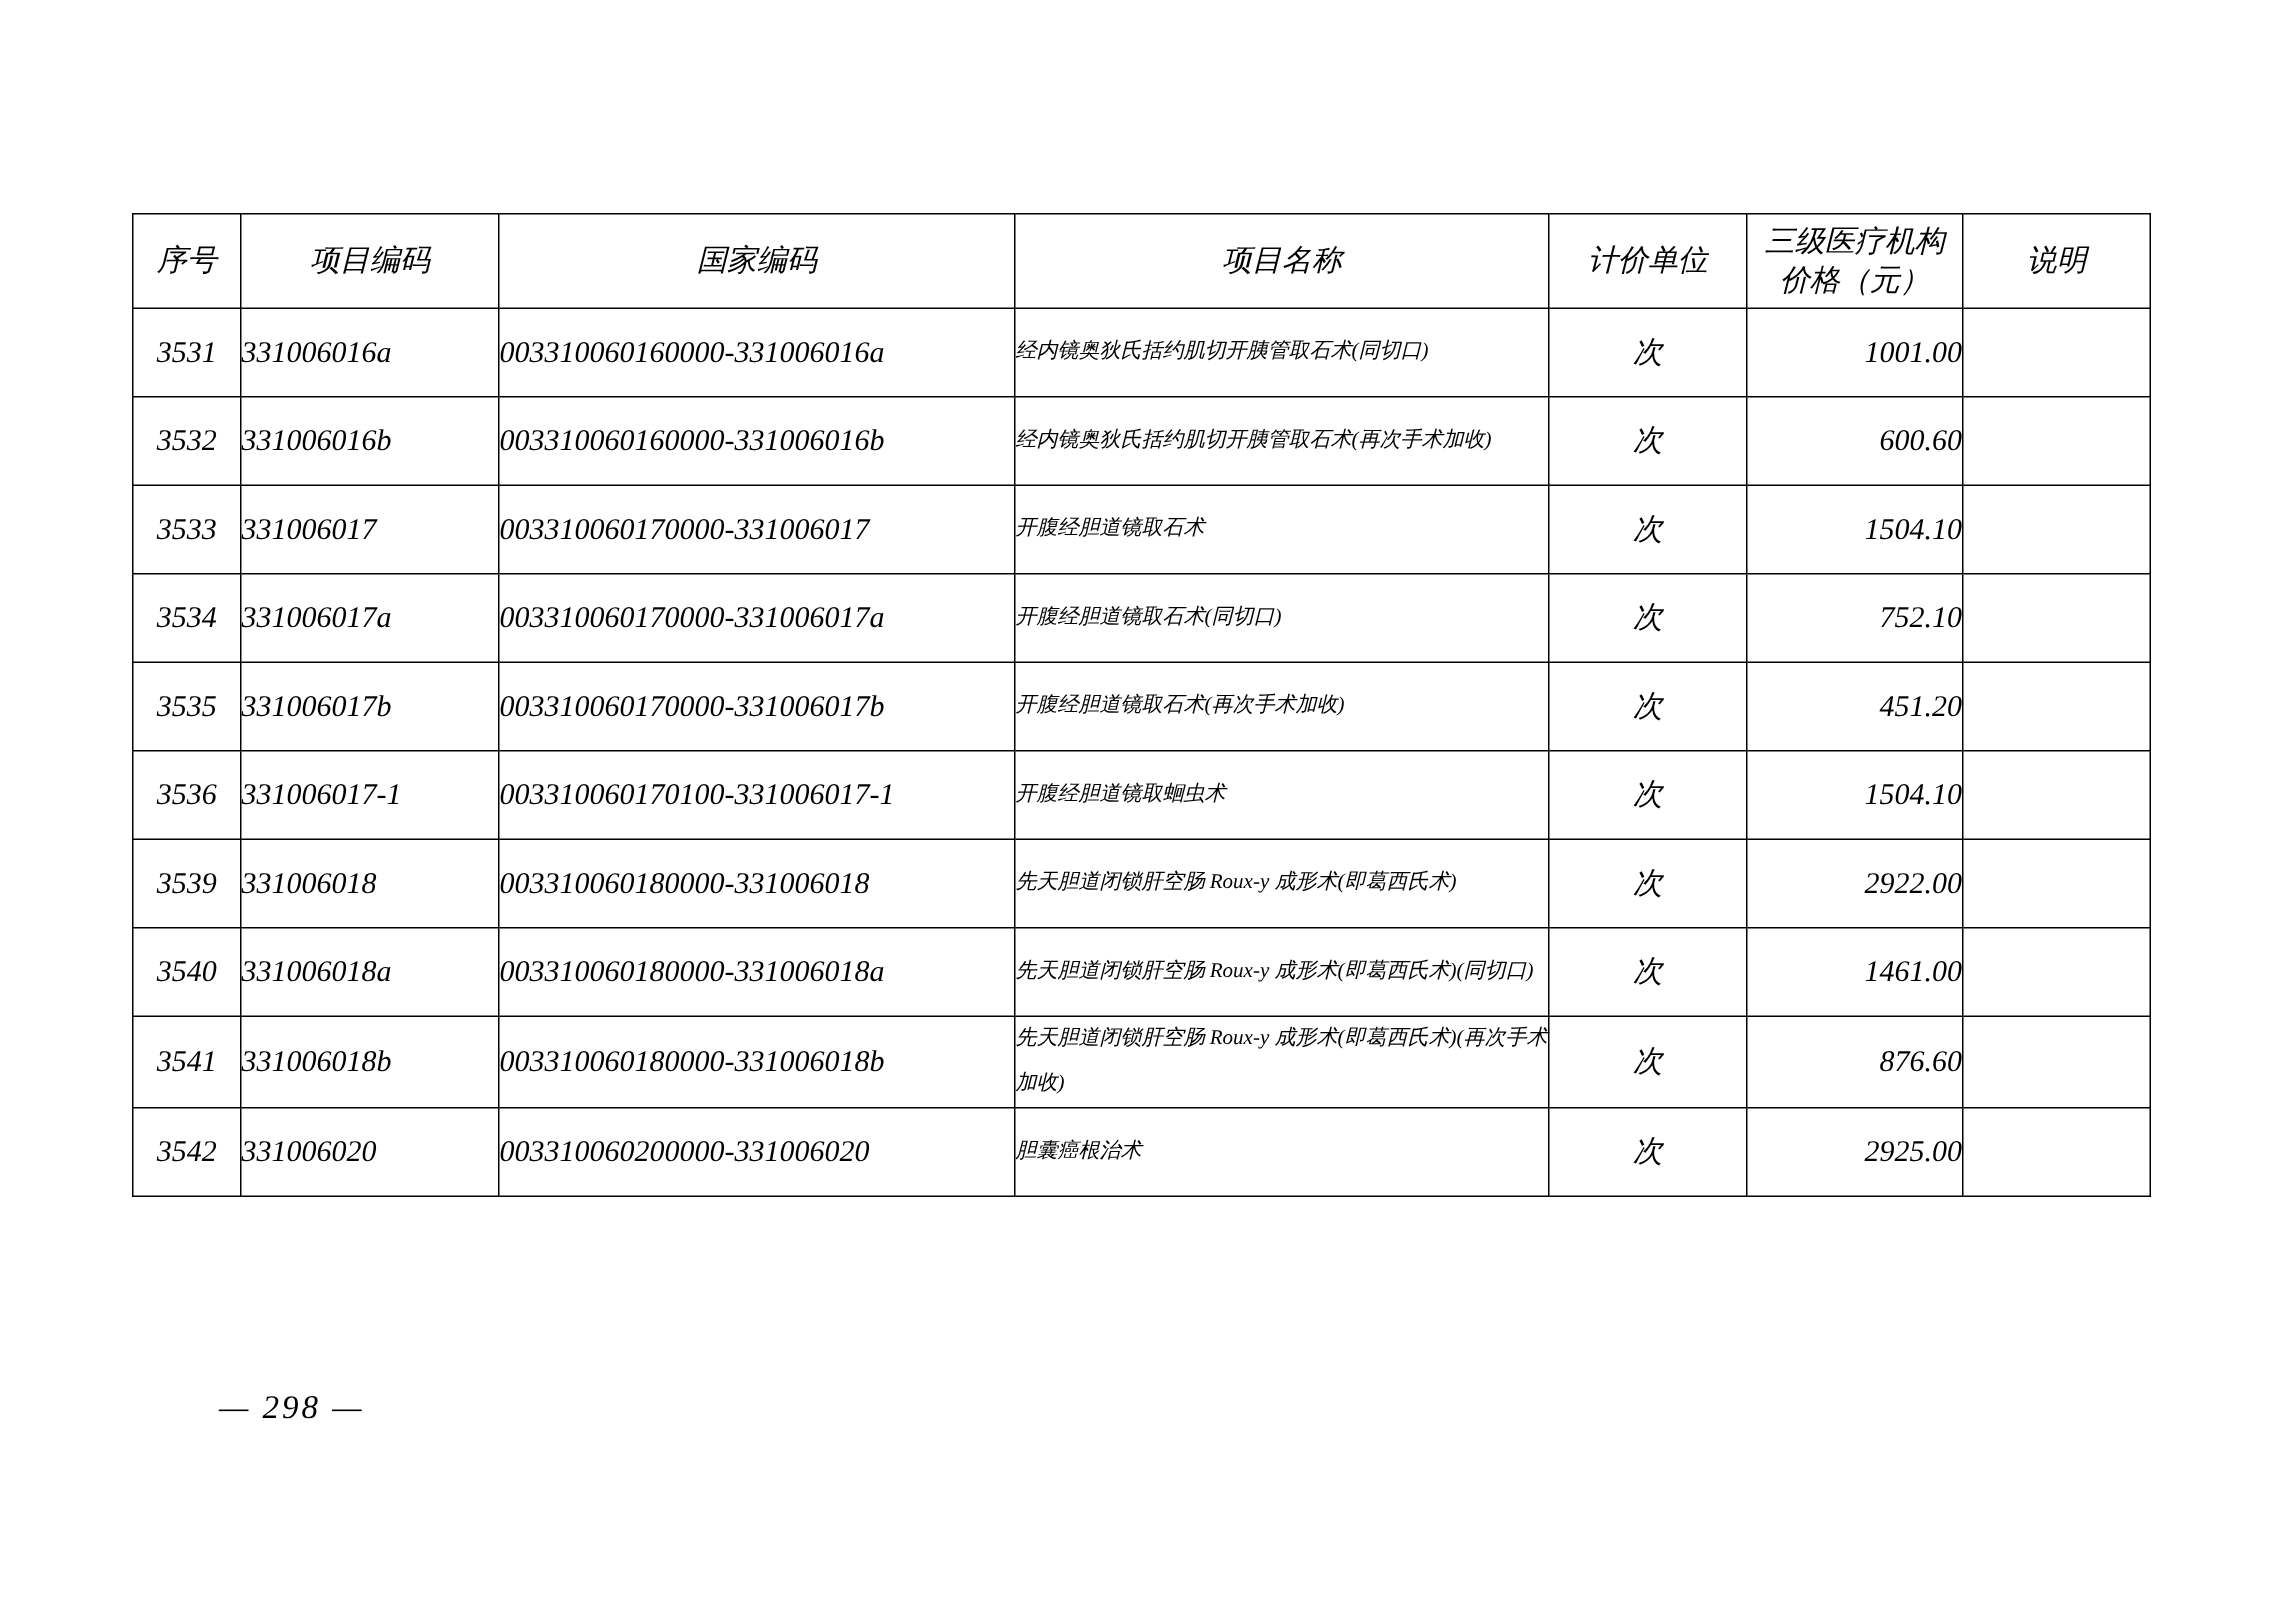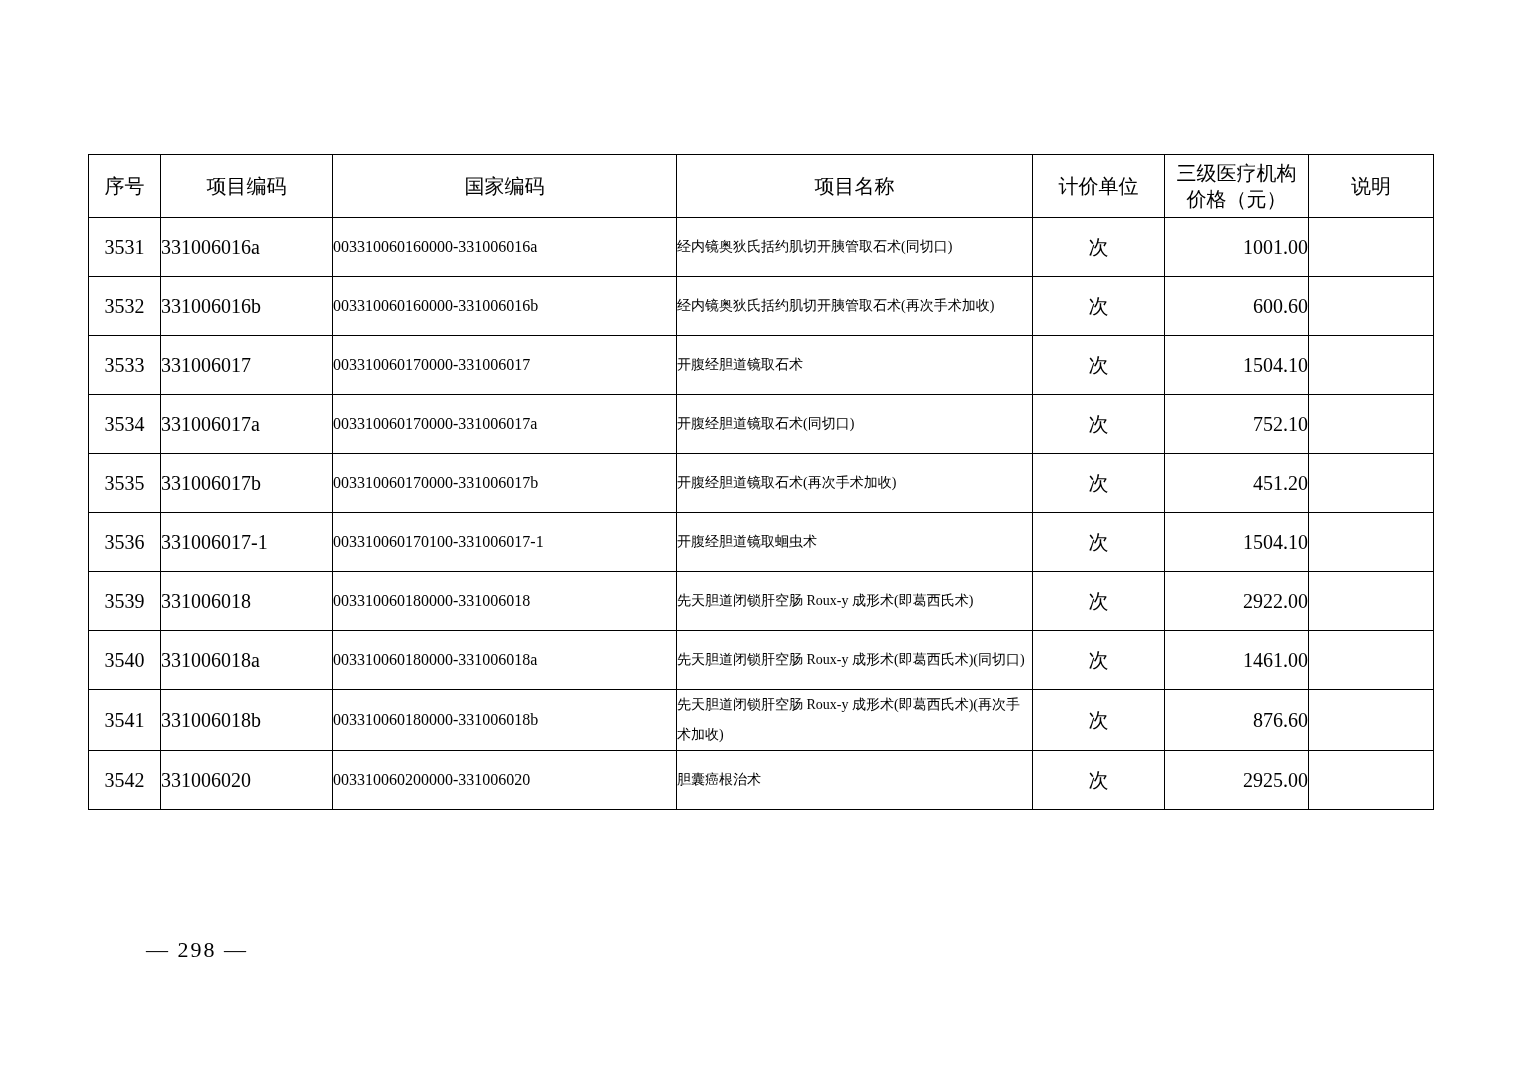--- a/index.html
+++ b/index.html
@@ -11,23 +11,24 @@
     width: 1520px;
     height: 1074px;
     font-family: "Liberation Serif", "DejaVu Serif", serif;
     color: #000000;
     position: relative;
     overflow: hidden;
   }
   .page {
     position: absolute;
     left: 0;
-    top: 12px;
+    top: 0;
     width: 1520px;
     height: 769px;
+    font-style: italic;
   }
   .table-wrap {
     position: absolute;
     left: 88px;
     top: 142px;
     width: 1345px;
   }
   table.price-table {
     border-collapse: collapse;
     table-layout: fixed;
@@ -70,21 +71,21 @@
     font-size: 20px;
   }
   td.code {
     text-align: left;
     padding-left: 6px;
     font-size: 20px;
   }
   td.natl {
     text-align: left;
     padding-left: 10px;
-    font-size: 16px;
+    font-size: 20px;
   }
   td.name {
     text-align: left;
     padding-left: 8px;
     padding-right: 6px;
     font-size: 14px;
   }
   td.unit {
     text-align: center;
     font-size: 20px;

